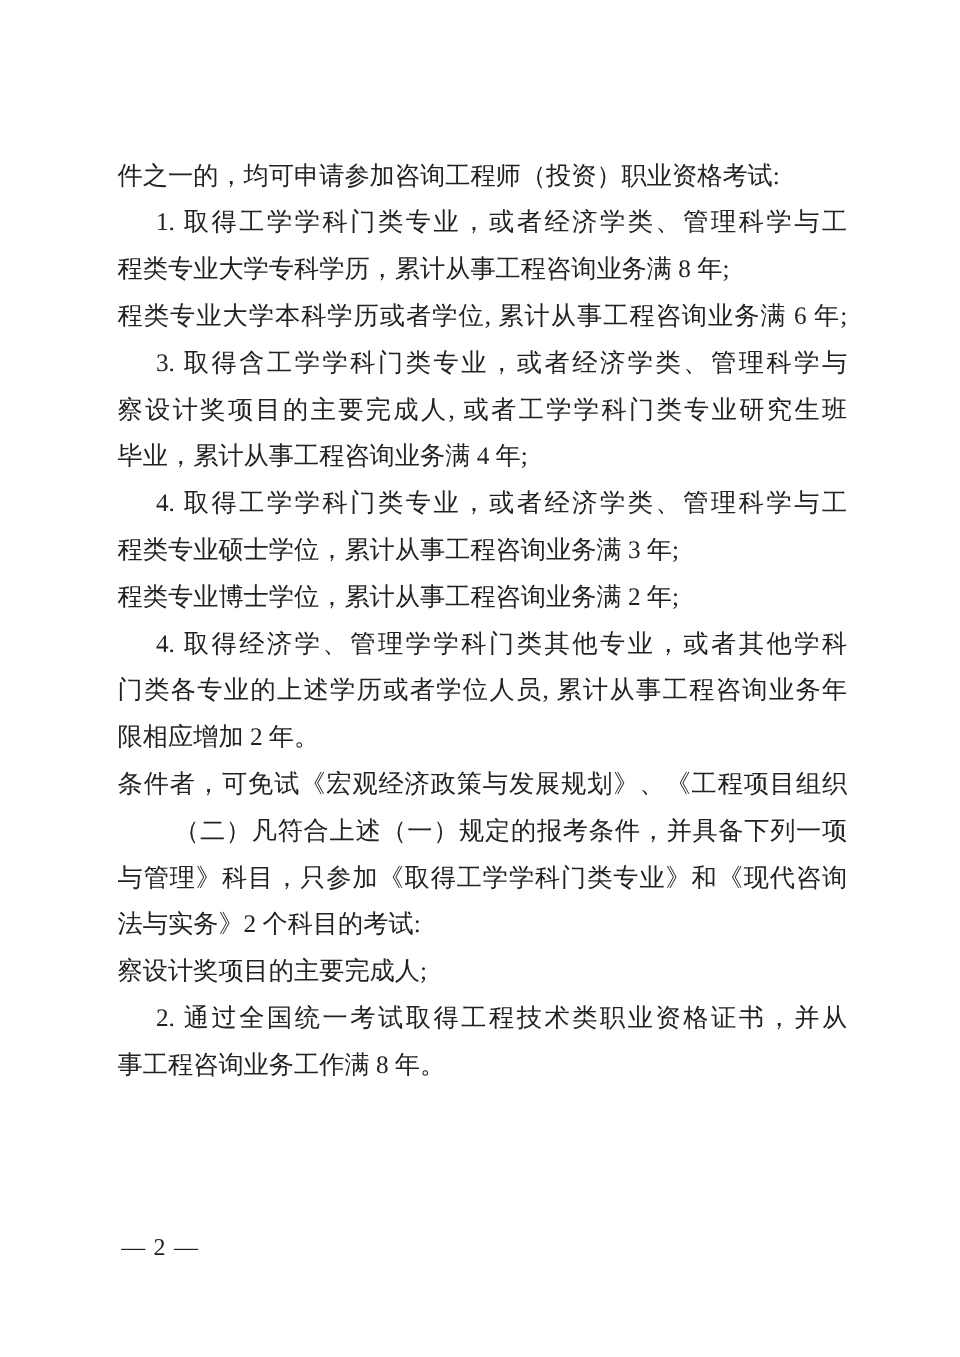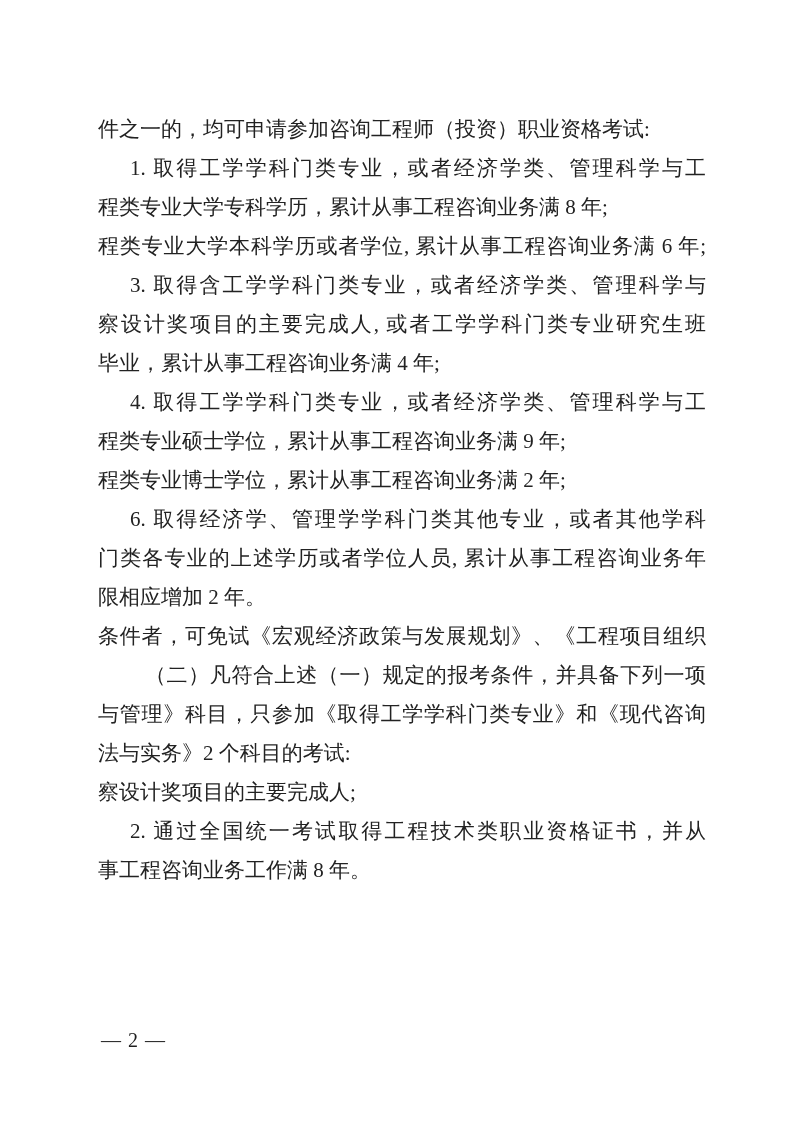--- a/index.html
+++ b/index.html
@@ -12,21 +12,21 @@
     width: 800px;
     height: 1131px;
     background: #ffffff;
     overflow: hidden;
     font-family: "Liberation Serif", "DejaVu Serif", serif;
     color: #222222;
   }
   .doc {
     position: absolute;
     left: 98px;
-    top: 110px;
+    top: 127px;
     width: 608px;
   }
   .line {
     height: 39px;
     line-height: 39px;
     font-size: 21px;
     white-space: nowrap;
     text-align: left;
   }
   .line.fill {
@@ -54,23 +54,23 @@
 <div class="page">
   <div class="doc">
       <div class="line">件之一的，均可申请参加咨询工程师（投资）职业资格考试:</div>
       <div class="line fill ind1">1. 取得工学学科门类专业，或者经济学类、管理科学与工</div>
       <div class="line">程类专业大学专科学历，累计从事工程咨询业务满 8 年;</div>
       <div class="line fill">程类专业大学本科学历或者学位, 累计从事工程咨询业务满 6 年;</div>
       <div class="line fill ind1">3. 取得含工学学科门类专业，或者经济学类、管理科学与</div>
       <div class="line fill">察设计奖项目的主要完成人, 或者工学学科门类专业研究生班</div>
       <div class="line">毕业，累计从事工程咨询业务满 4 年;</div>
       <div class="line fill ind1">4. 取得工学学科门类专业，或者经济学类、管理科学与工</div>
-      <div class="line">程类专业硕士学位，累计从事工程咨询业务满 9 年;</div>
+      <div class="line">程类专业硕士学位，累计从事工程咨询业务满 3 年;</div>
       <div class="line">程类专业博士学位，累计从事工程咨询业务满 2 年;</div>
-      <div class="line fill ind1">6. 取得经济学、管理学学科门类其他专业，或者其他学科</div>
+      <div class="line fill ind1">4. 取得经济学、管理学学科门类其他专业，或者其他学科</div>
       <div class="line fill">门类各专业的上述学历或者学位人员, 累计从事工程咨询业务年</div>
       <div class="line">限相应增加 2 年。</div>
       <div class="line fill">条件者，可免试《宏观经济政策与发展规划》、《工程项目组织</div>
       <div class="line fill ind2">（二）凡符合上述（一）规定的报考条件，并具备下列一项</div>
       <div class="line fill">与管理》科目，只参加《取得工学学科门类专业》和《现代咨询方</div>
       <div class="line">法与实务》2 个科目的考试:</div>
       <div class="line">察设计奖项目的主要完成人;</div>
       <div class="line fill ind1">2. 通过全国统一考试取得工程技术类职业资格证书，并从</div>
       <div class="line">事工程咨询业务工作满 8 年。</div>
     </div>

